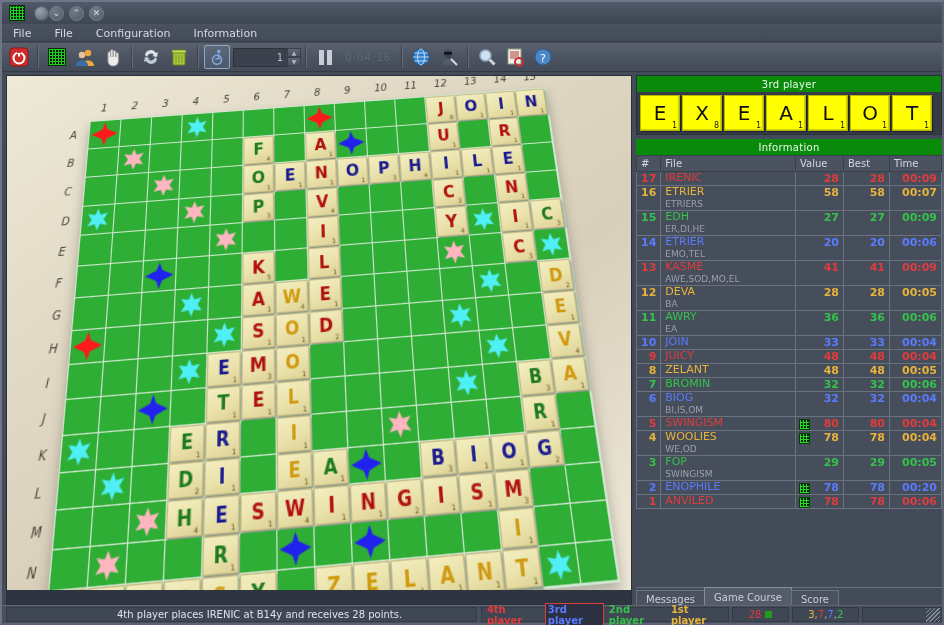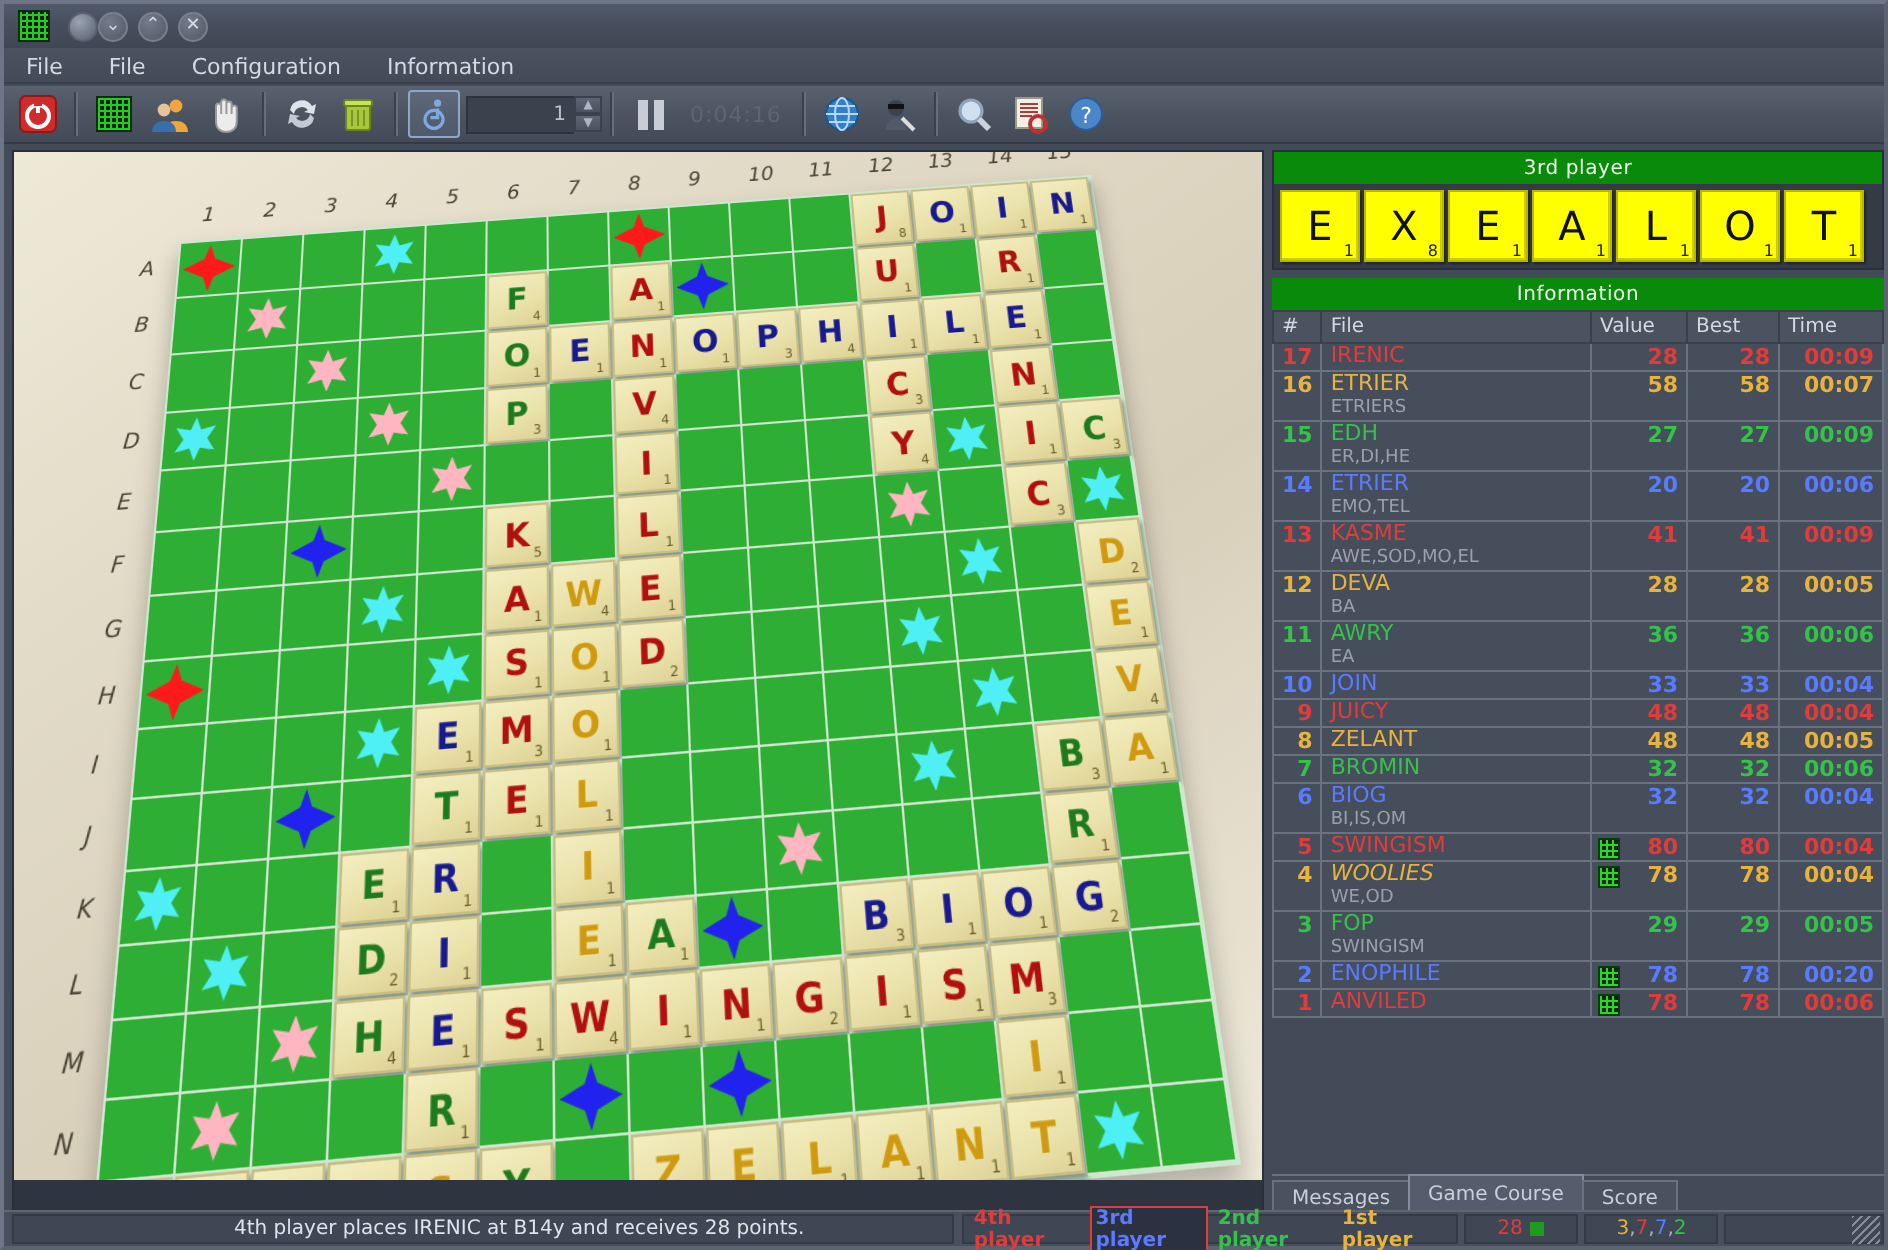--- a/index.html
+++ b/index.html
@@ -1057,21 +1057,21 @@
             </tr>
             <tr>
               <td class="num" style="color: rgb(224, 60, 60);">5</td>
               <td class="wordcell"><span style="color: rgb(224, 60, 60);">SWINGISM</span></td>
               <td class="num valwrap" style="color: rgb(224, 60, 60);"><span class="bico"></span>80</td>
               <td class="num" style="color: rgb(224, 60, 60);">80</td>
               <td class="num" style="color: rgb(224, 60, 60);">00:04</td>
             </tr>
             <tr>
               <td class="num" style="color: rgb(232, 179, 60);">4</td>
-              <td class="wordcell"><span style="color: rgb(232, 179, 60); font-style: italic;">WOOLIES</span><span class="wsub">WE,OD</span></td>
+              <td class="wordcell"><span style="color: rgb(232, 179, 60);">WOOLIES</span><span class="wsub">WE,OD</span></td>
               <td class="num valwrap" style="color: rgb(232, 179, 60);"><span class="bico"></span>78</td>
               <td class="num" style="color: rgb(232, 179, 60);">78</td>
               <td class="num" style="color: rgb(232, 179, 60);">00:04</td>
             </tr>
             <tr>
               <td class="num" style="color: rgb(53, 194, 74);">3</td>
               <td class="wordcell"><span style="color: rgb(53, 194, 74);">FOP</span><span class="wsub">SWINGISM</span></td>
               <td class="num valwrap" style="color: rgb(53, 194, 74);">29</td>
               <td class="num" style="color: rgb(53, 194, 74);">29</td>
               <td class="num" style="color: rgb(53, 194, 74);">00:05</td>

